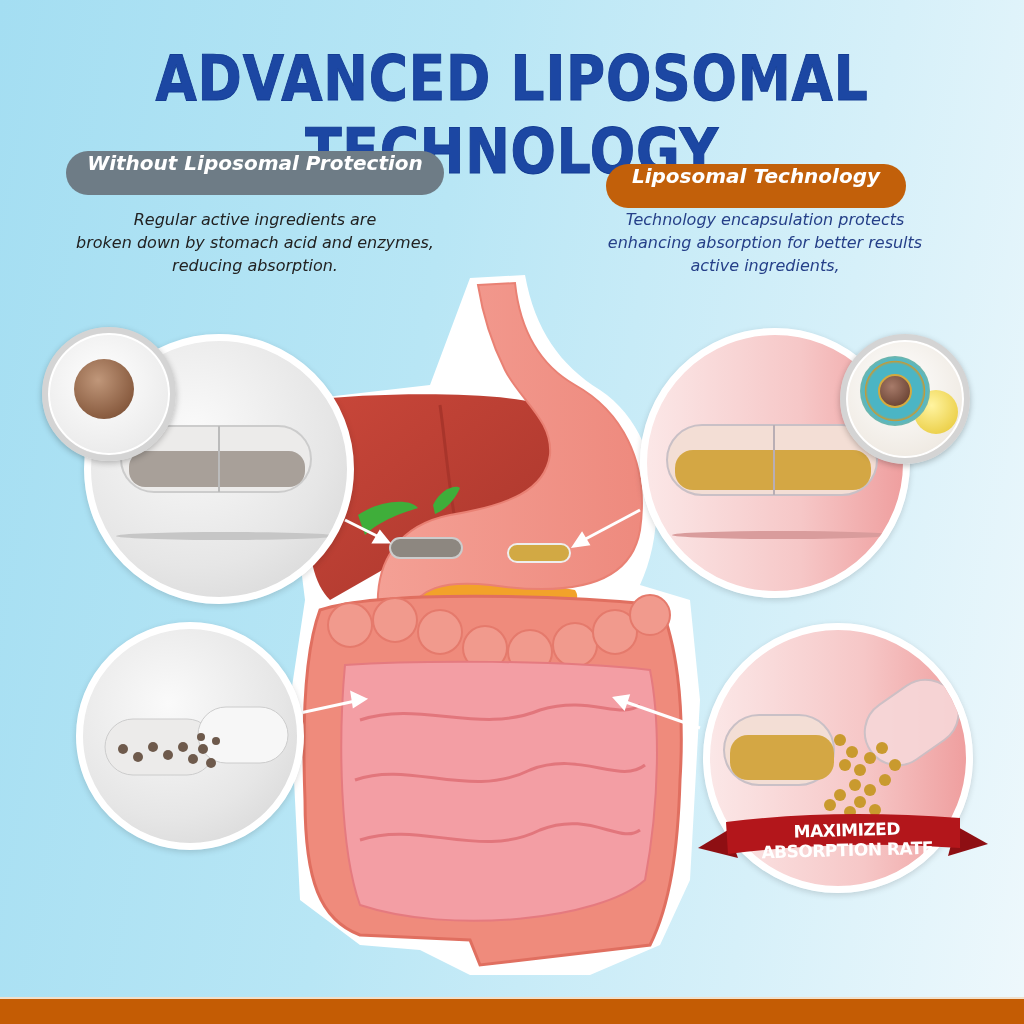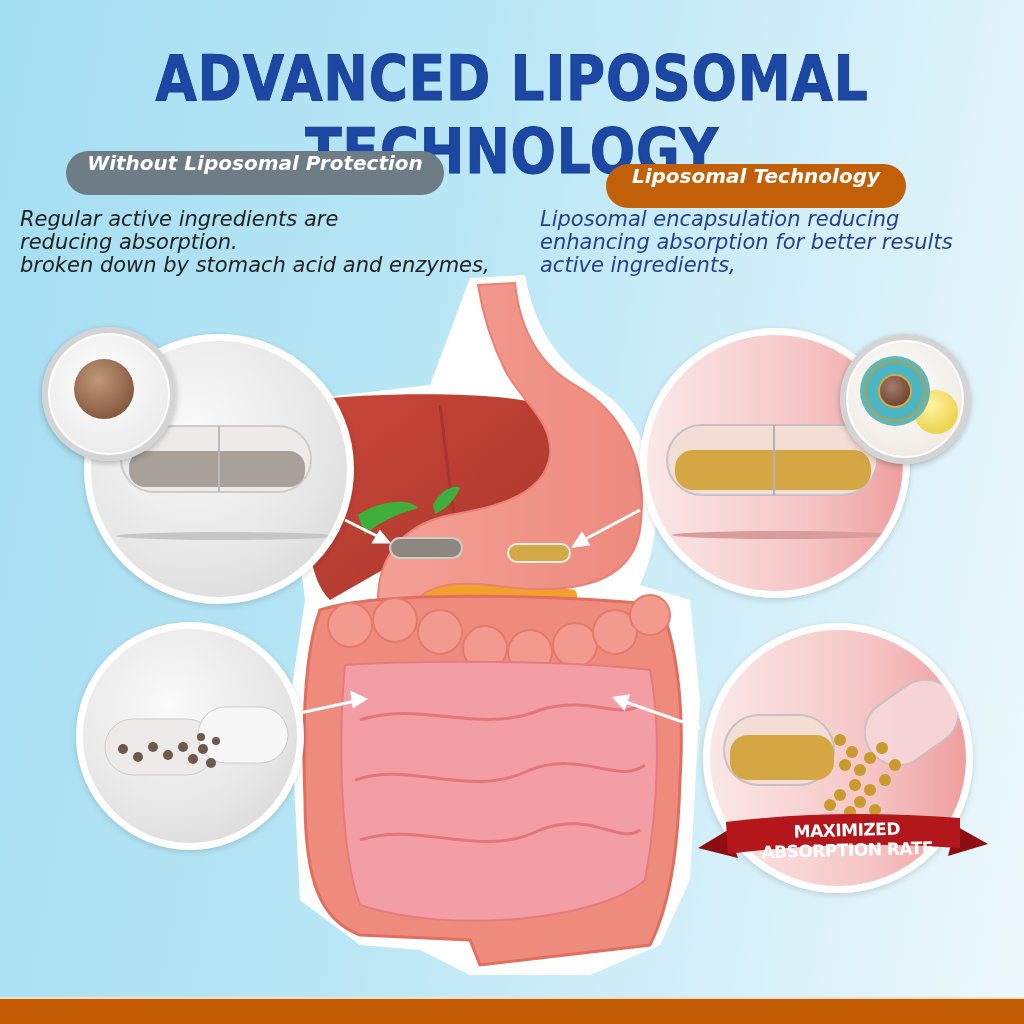--- a/index.html
+++ b/index.html
@@ -18,21 +18,21 @@
   }
   .pill {
     position: absolute; height: 44px; border-radius: 22px;
     color: #ffffff; font-weight: bold; font-style: italic; font-size: 20px;
     display: flex; align-items: flex-start; justify-content: center;
     font-family: "DejaVu Sans", sans-serif;
   }
   .pill.left { left: 66px; top: 151px; width: 378px; background: #6e7c86; }
   .pill.right { left: 606px; top: 164px; width: 300px; background: #c2600a; }
   .desc {
-    position: absolute; text-align: left; font-style: italic; font-size: 21px; line-height: 23px;
+    position: absolute; text-align: center; font-style: italic; font-size: 16px; line-height: 23px;
   }
   .desc.left { left: 20px; top: 208px; width: 470px; color: #222; }
   .desc.right { left: 540px; top: 208px; width: 450px; color: #253f88; }
   .desc span { display: block; }
 
   .circle {
     position: absolute; border-radius: 50%; border: 7px solid #fff;
     box-shadow: 0 2px 6px rgba(0,0,0,0.15); overflow: hidden;
   }
   .circle.gray { background: radial-gradient(circle at 40% 35%, #fafafa 0%, #e6e6e6 60%, #d2d2d2 100%); }
@@ -60,25 +60,25 @@
 
 <div class="pill left">
   <span>Without Liposomal Protection</span>
 </div>
 <div class="pill right">
   <span>Liposomal Technology</span>
 </div>
 
 <div class="desc left">
   <span>Regular active ingredients are</span>
+  <span>broken down by stomach acid and enzymes,</span>
   <span>reducing absorption.</span>
-  <span>broken down by stomach acid and enzymes,</span>
 </div>
 <div class="desc right">
-  <span>Liposomal encapsulation reducing</span>
+  <span>Technology encapsulation protects</span>
   <span>enhancing absorption for better results</span>
   <span>active ingredients,</span>
 </div>
 
 <svg width="1024" height="1024">
   <defs>
     <linearGradient id="liverG" x1="0" y1="0" x2="1" y2="1">
       <stop offset="0" stop-color="#c9473a"></stop>
         <stop offset="1" stop-color="#a8352b"></stop>
     </linearGradient>

